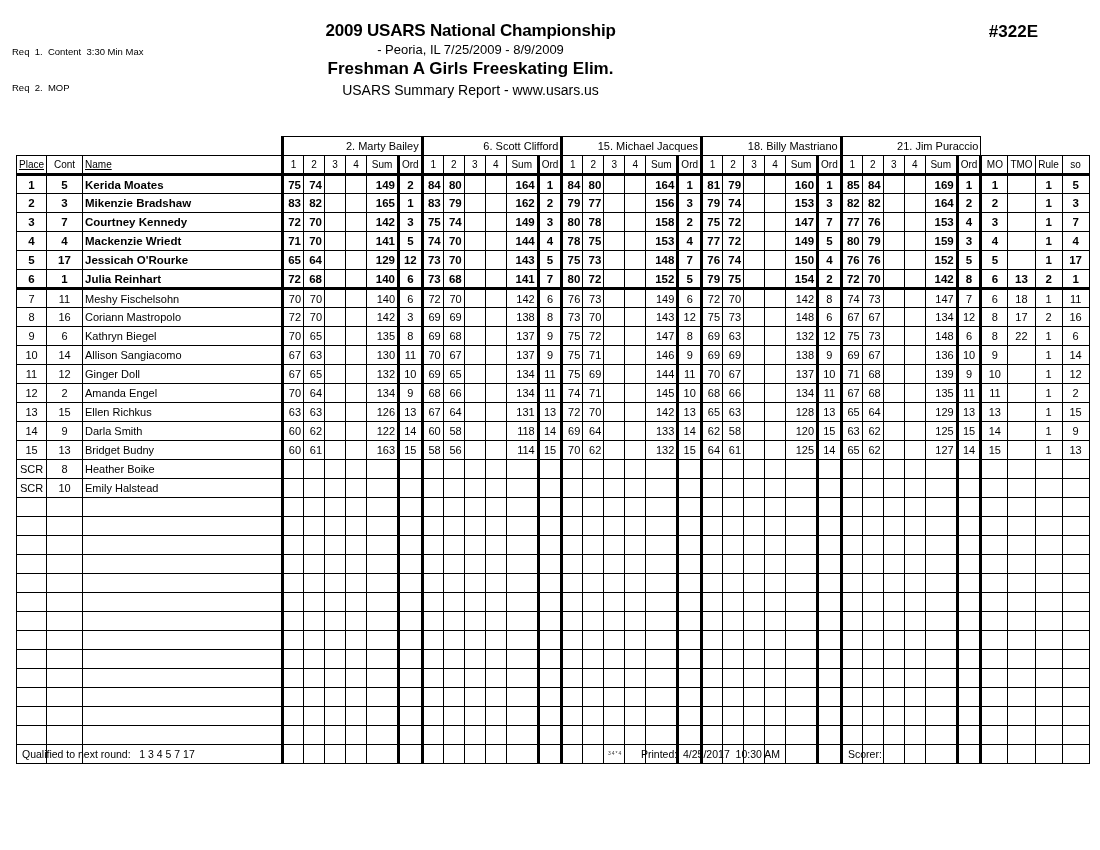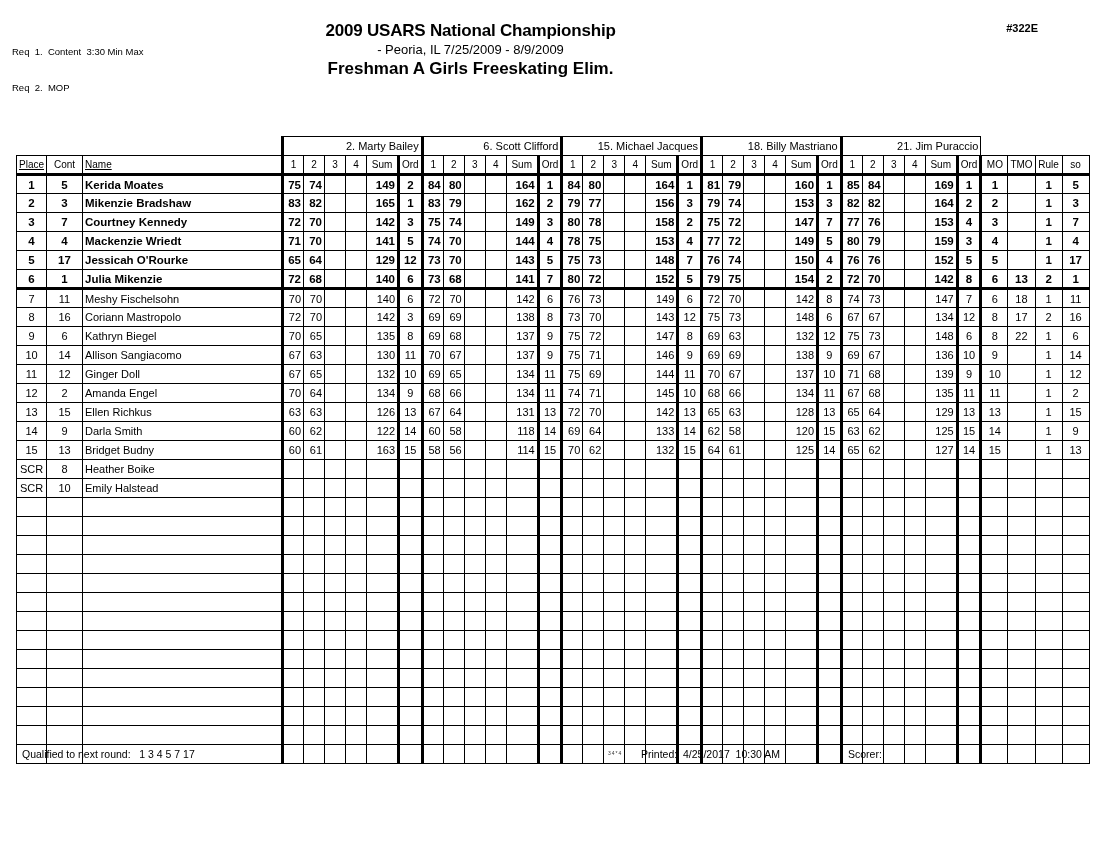--- a/index.html
+++ b/index.html
@@ -21,21 +21,21 @@
   .titleblock {
     position: absolute; left: 0; top: 20px; width: 941px;
     text-align: center;
   }
   .t1 { font-size: 17px; font-weight: bold; line-height: 21px; letter-spacing: -0.2px; }
   .t2 { font-size: 13px; font-weight: normal; line-height: 17px; }
   .t3 { font-size: 17px; font-weight: bold; line-height: 22px; }
   .t4 { font-size: 14px; font-weight: normal; line-height: 20px; }
   .eventnum {
     position: absolute; right: 62px; top: 22px;
-    font-size: 11px; font-weight: bold; margin-left: 36px;
+    font-size: 17px; font-weight: bold; margin-left: 36px;
   }
 
   
   table.grid {
     position: absolute; left: 16px; top: 136px;
     border-collapse: collapse;
     table-layout: fixed;
     font-size: 11px;
   }
   table.grid td, table.grid th {
@@ -87,20 +87,21 @@
 
   <div class="reqs">
     <div>Req  1.  Content  3:30 Min Max</div>
     <div>Req  2.  MOP</div>
   </div>
 
   <div class="titleblock">
     <div class="t1">2009 USARS National Championship</div>
     <div class="t2">- Peoria, IL  7/25/2009 - 8/9/2009</div>
     <div class="t3">Freshman A Girls Freeskating Elim.</div>
+    <div class="t4">USARS Summary Report - www.usars.us</div>
   </div>
 
   <div class="eventnum">#322E</div>
 
   <table class="grid">
     <thead>
       <tr>
         <td class="blankhdr"></td>
         <td class="blankhdr"></td>
         <td class="blankhdr"></td>
@@ -344,21 +345,21 @@
           <td class="c-sum">152</td>
           <td class="c-ord tl tr">5</td>
           <td class="c-tail">5</td>
           <td class="c-tail"></td>
           <td class="c-tail">1</td>
           <td class="c-tail">17</td>
         </tr>
         <tr class="qualrow">
           <td class="c-place tb">6</td>
           <td class="c-cont tb">1</td>
-          <td class="c-name tb">Julia Mikenzie</td>
+          <td class="c-name tb">Julia Reinhart</td>
           <td class="c-sc tl tb">72</td>
           <td class="c-sc tb">68</td>
           <td class="c-sc tb"></td>
           <td class="c-sc tb"></td>
           <td class="c-sum tb">140</td>
           <td class="c-ord tl tr tb">6</td>
           <td class="c-sc tl tb">73</td>
           <td class="c-sc tb">68</td>
           <td class="c-sc tb"></td>
           <td class="c-sc tb"></td>

